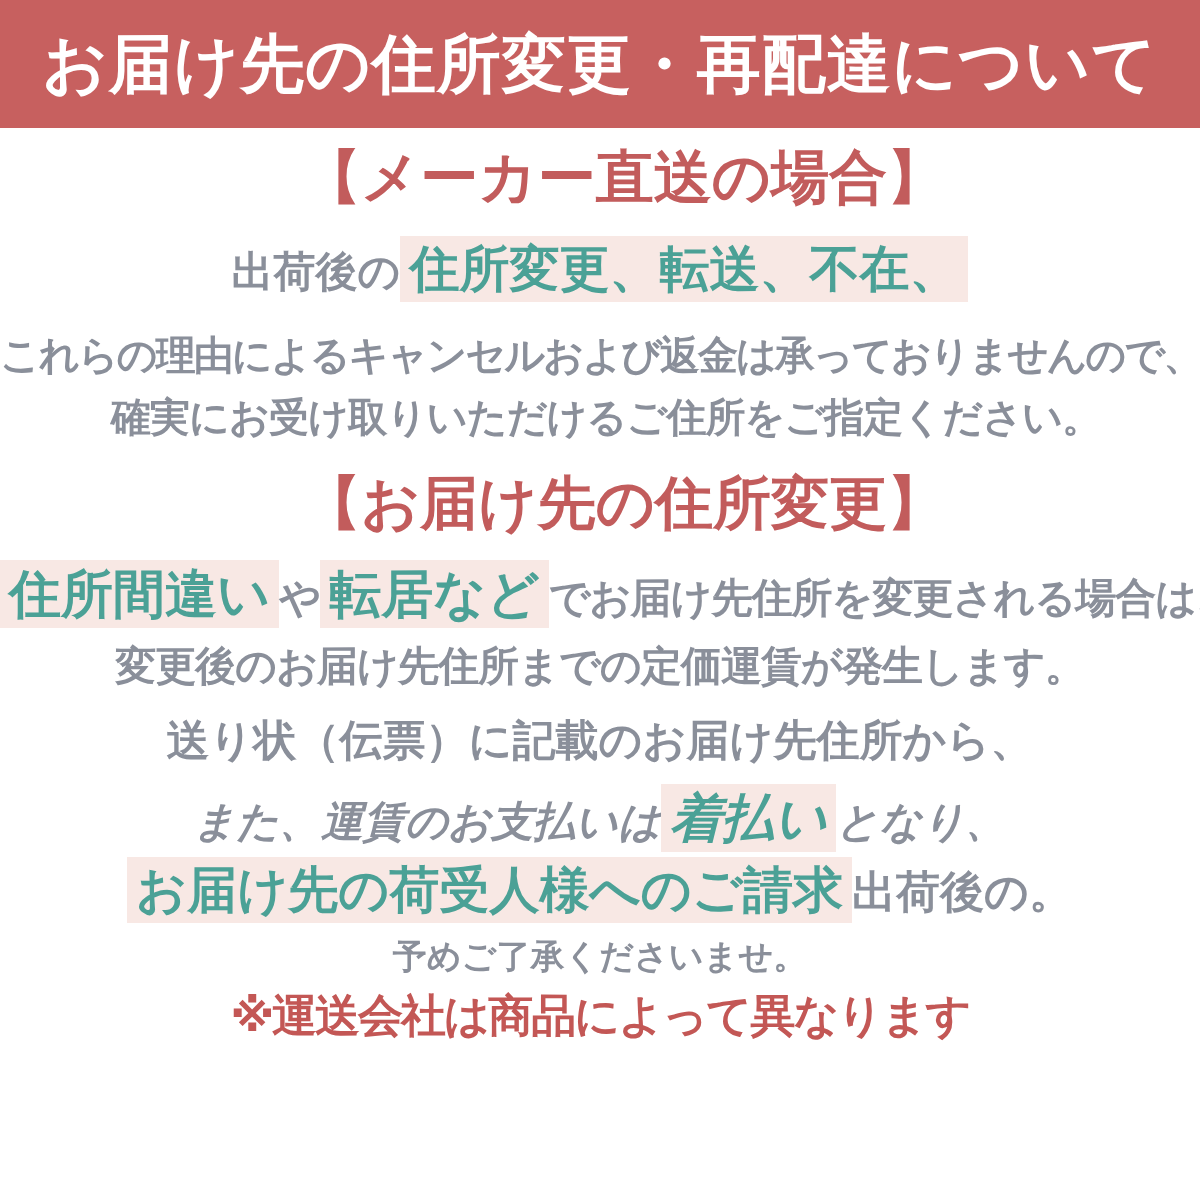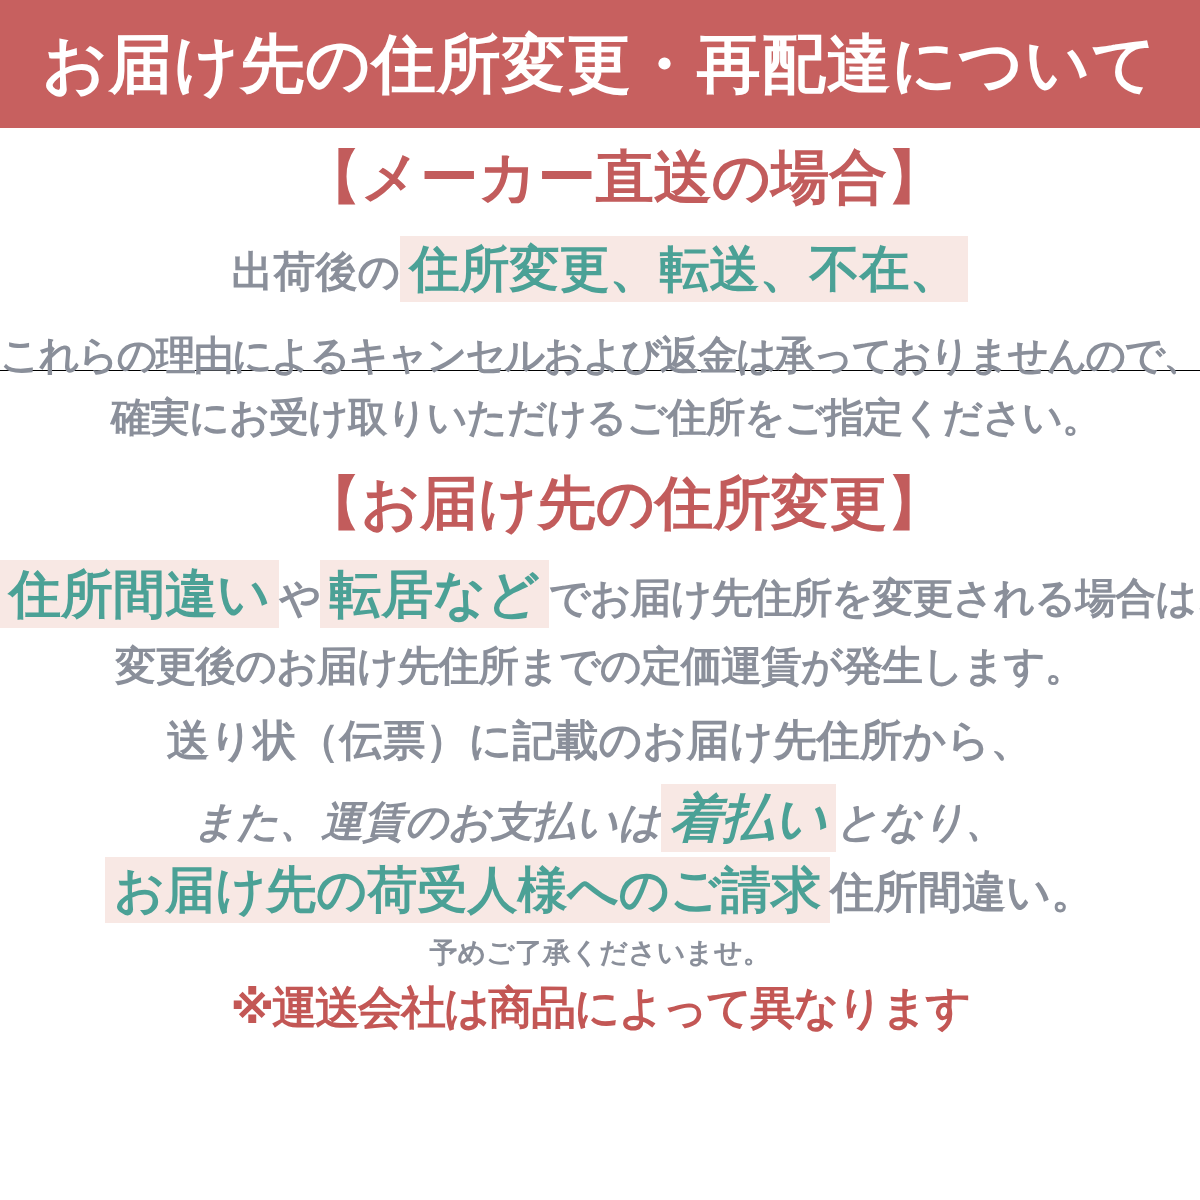--- a/index.html
+++ b/index.html
@@ -49,41 +49,41 @@
     font-weight: 700;
     padding: 5px 9px;
   }
   
   .s1l1 { margin-top: 26px; }
   .s1l1 .gray { font-size: 42px; }
   .s1l1 .hl   { font-size: 50px; }
   .s1l2 { margin-top: 14px; }
   .s1l2 .gray { font-size: 40px; }
   .s1l2 .hl   { font-size: 52px; }
-  .s1l3 { margin-top: 30px; text-decoration: underline; }
+  .s1l3 { margin-top: 30px; }
   .s1l3 .gray { font-size: 40px; letter-spacing: -2px; }
   .s1l4 { margin-top: 14px; }
   .s1l4 .gray { font-size: 42px; }
   .s1l5 { margin-top: 12px; padding-left: 12px; }
   .s1l5 .gray { font-size: 40px; letter-spacing: -1px; }
   .s2l1 { margin-top: 24px; }
   .s2l1 .gray { font-size: 41px; letter-spacing: -1px; }
   .s2l1 .hl   { font-size: 52px; }
   .s2l2 { margin-top: 22px; }
   .s2l2 .gray { font-size: 43px; }
   .s2l3 { margin-top: 14px; }
   .s2l3 .gray { font-size: 41px; letter-spacing: -1px; }
   .s2l4 { margin-top: 18px; font-style: italic; }
   .s2l4 .gray { font-size: 42px; }
   .s2l4 .hl   { font-size: 52px; }
   .s2l5 { margin-top: 8px; }
   .s2l5 .gray { font-size: 44px; }
   .s2l5 .hl   { font-size: 50px; }
   .s2l6 { margin-top: 14px; }
-  .s2l6 .gray { font-size: 28px; }
+  .s2l6 .gray { font-size: 34px; }
   .footnote {
     margin-top: 8px;
     text-align: center;
     color: var(--note-red);
     font-size: 45px; font-weight: 700;
     letter-spacing: -2px; white-space: nowrap;
   }
 </style>
 </head>
 <body>
@@ -122,21 +122,21 @@
 
   <div class="line s2l2">
     <span class="gray">送り状（伝票）に記載のお届け先住所から、</span>
   </div>
 
   <div class="line s2l4">
     <span class="gray">また、運賃のお支払いは</span><span class="hl">着払い</span><span class="gray">となり、</span>
   </div>
 
   <div class="line s2l5">
-    <span class="hl">お届け先の荷受人様へのご請求</span><span class="gray">住所間違い。</span>
+    <span class="hl">お届け先の荷受人様へのご請求</span><span class="gray">出荷後の。</span>
   </div>
 
   <div class="line s2l6">
     <span class="gray">予めご了承くださいませ。</span>
   </div>
 
   <div class="footnote">※運送会社は商品によって異なります</div>
 
 </div>
 

